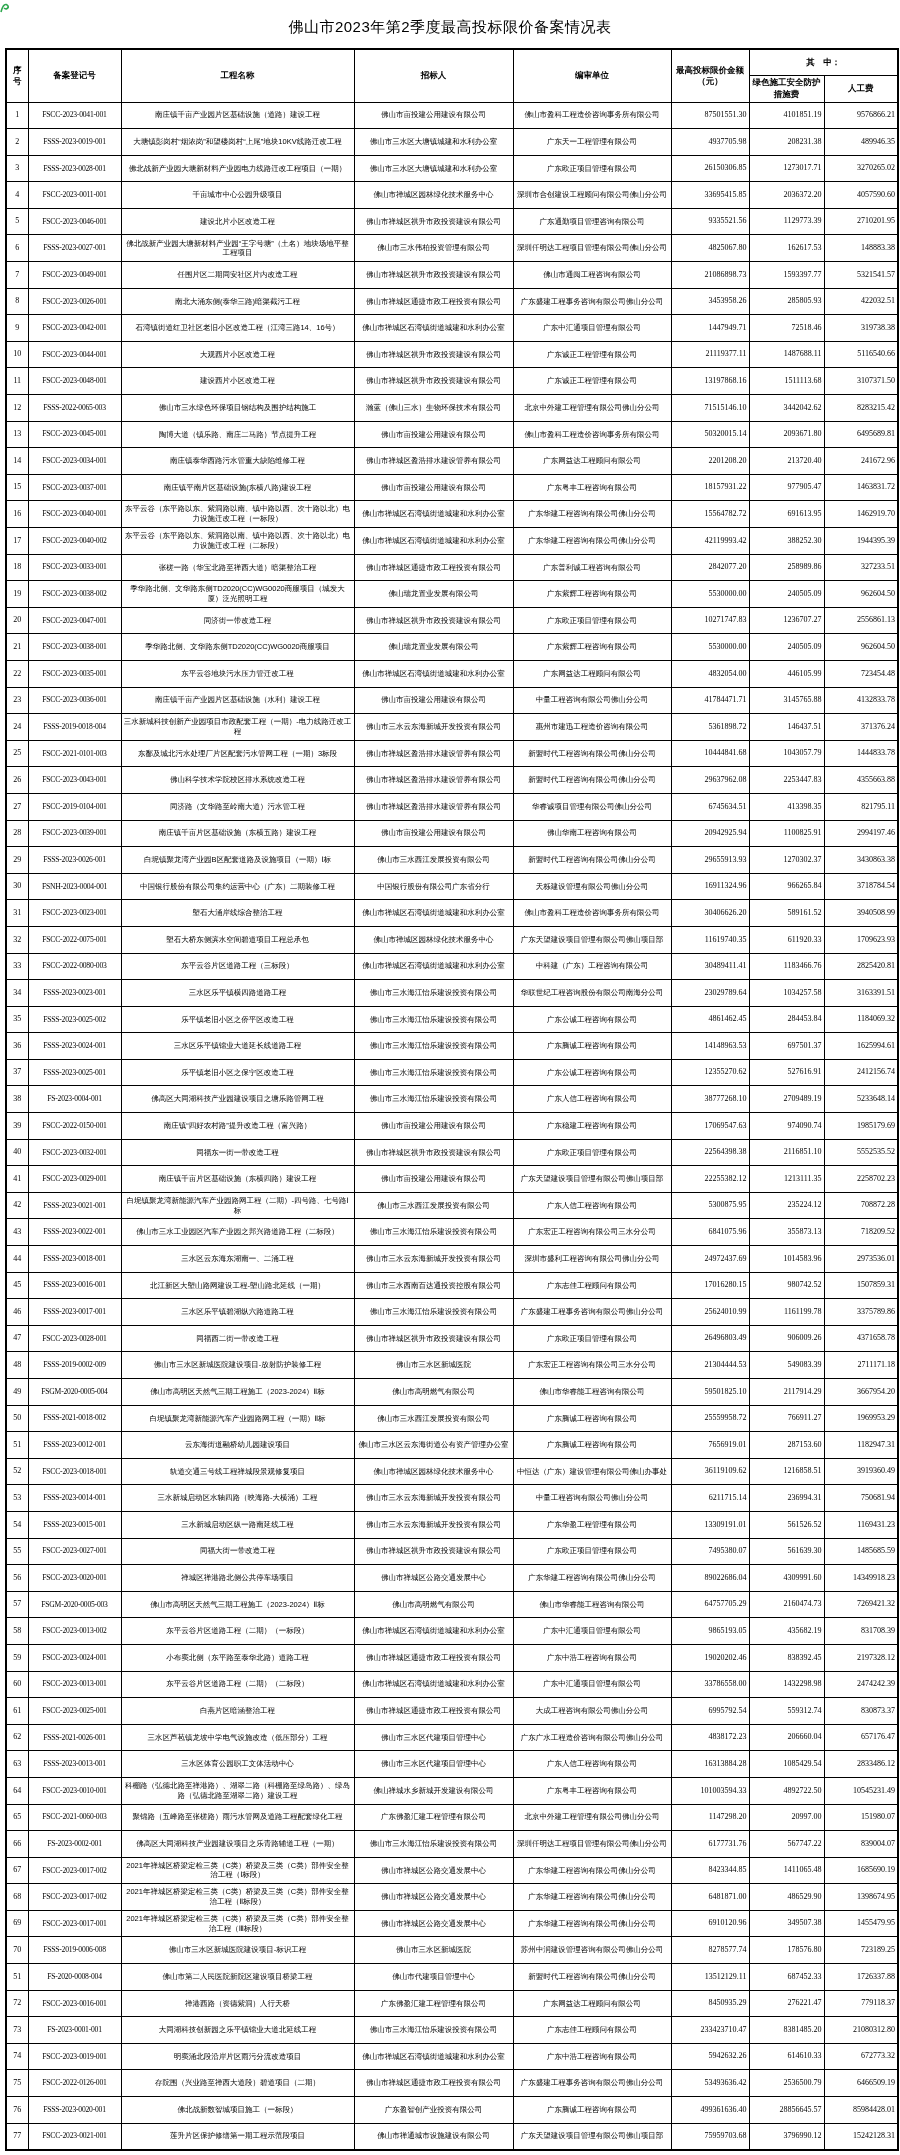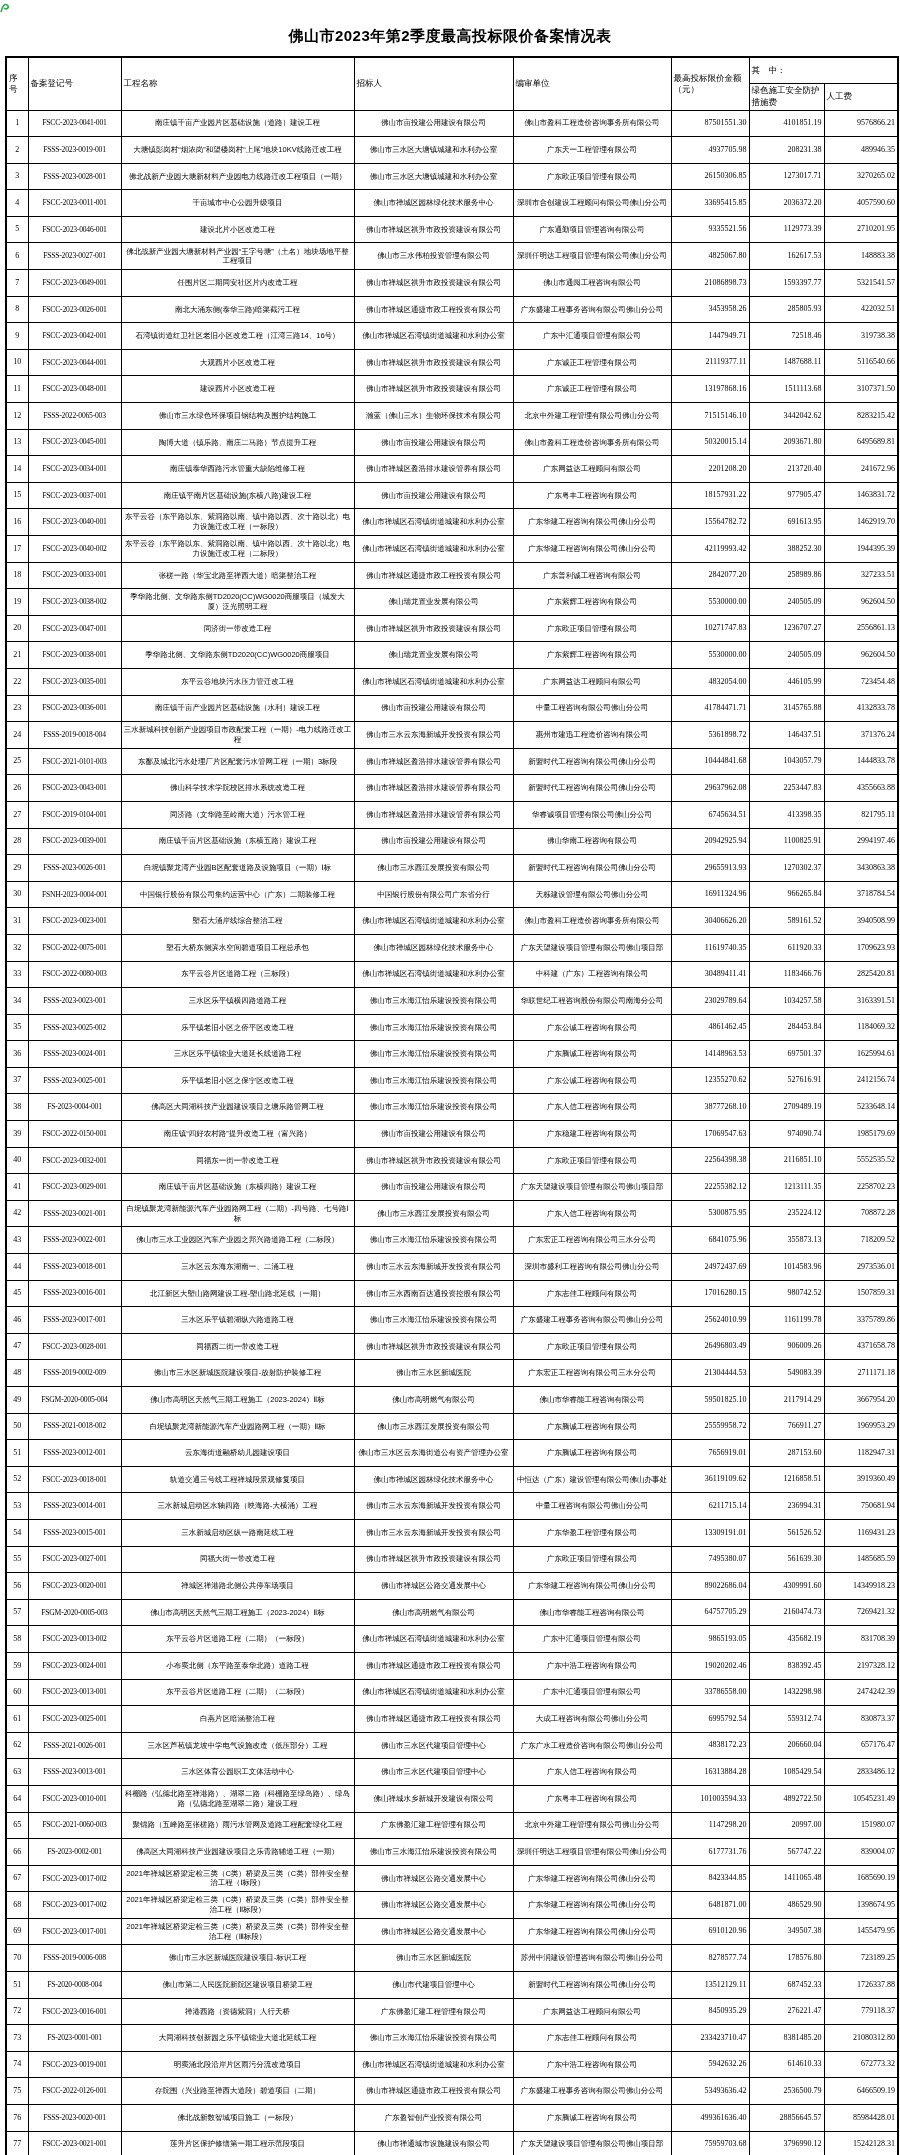--- a/index.html
+++ b/index.html
@@ -3,35 +3,35 @@
 <meta charset="utf-8">
 <style>
   html,body{margin:0;padding:0;}
   body{
     width:900px;height:2155px;position:relative;background:#ffffff;
     font-family:"Liberation Sans",sans-serif;color:#000;
     -webkit-font-smoothing:antialiased;
   }
   .corner-mark{position:absolute;top:0;left:0;width:16px;height:12px;}
   .title{
-    height:56px;box-sizing:border-box;padding-top:27px;
-    text-align:center;font-size:15px;font-weight:bold;letter-spacing:.5px;
+    height:48px;box-sizing:border-box;padding-top:18px;
+    text-align:center;font-size:15px;font-weight:normal;letter-spacing:.5px;
   }
   table.main{
     border-collapse:collapse;table-layout:fixed;
     margin-left:5px;width:892px;
     border:2px solid #000;
   }
   table.main th,table.main td{
     border:1px solid #000;
     padding:0 2px;box-sizing:border-box;
     overflow:hidden;word-break:break-all;
   }
   thead th{
-    font-size:8.5px;font-weight:normal;text-align:left;vertical-align:middle;
+    font-size:8.5px;font-weight:bold;text-align:center;vertical-align:middle;
     line-height:1.3;background:#fff;
   }
   thead tr.h1 th{height:26px;}
   thead tr.h2 th{height:27px;}
   tbody td{
     font-size:7.5px;line-height:1.3;vertical-align:middle;height:25.6px;
   }
   tbody tr{height:26.6px;}
   td.c0{text-align:center;font-family:"Liberation Serif",serif;font-size:8px;}
   td.c1{text-align:center;font-family:"Liberation Serif",serif;font-size:7.6px;letter-spacing:-.2px;white-space:nowrap;}

